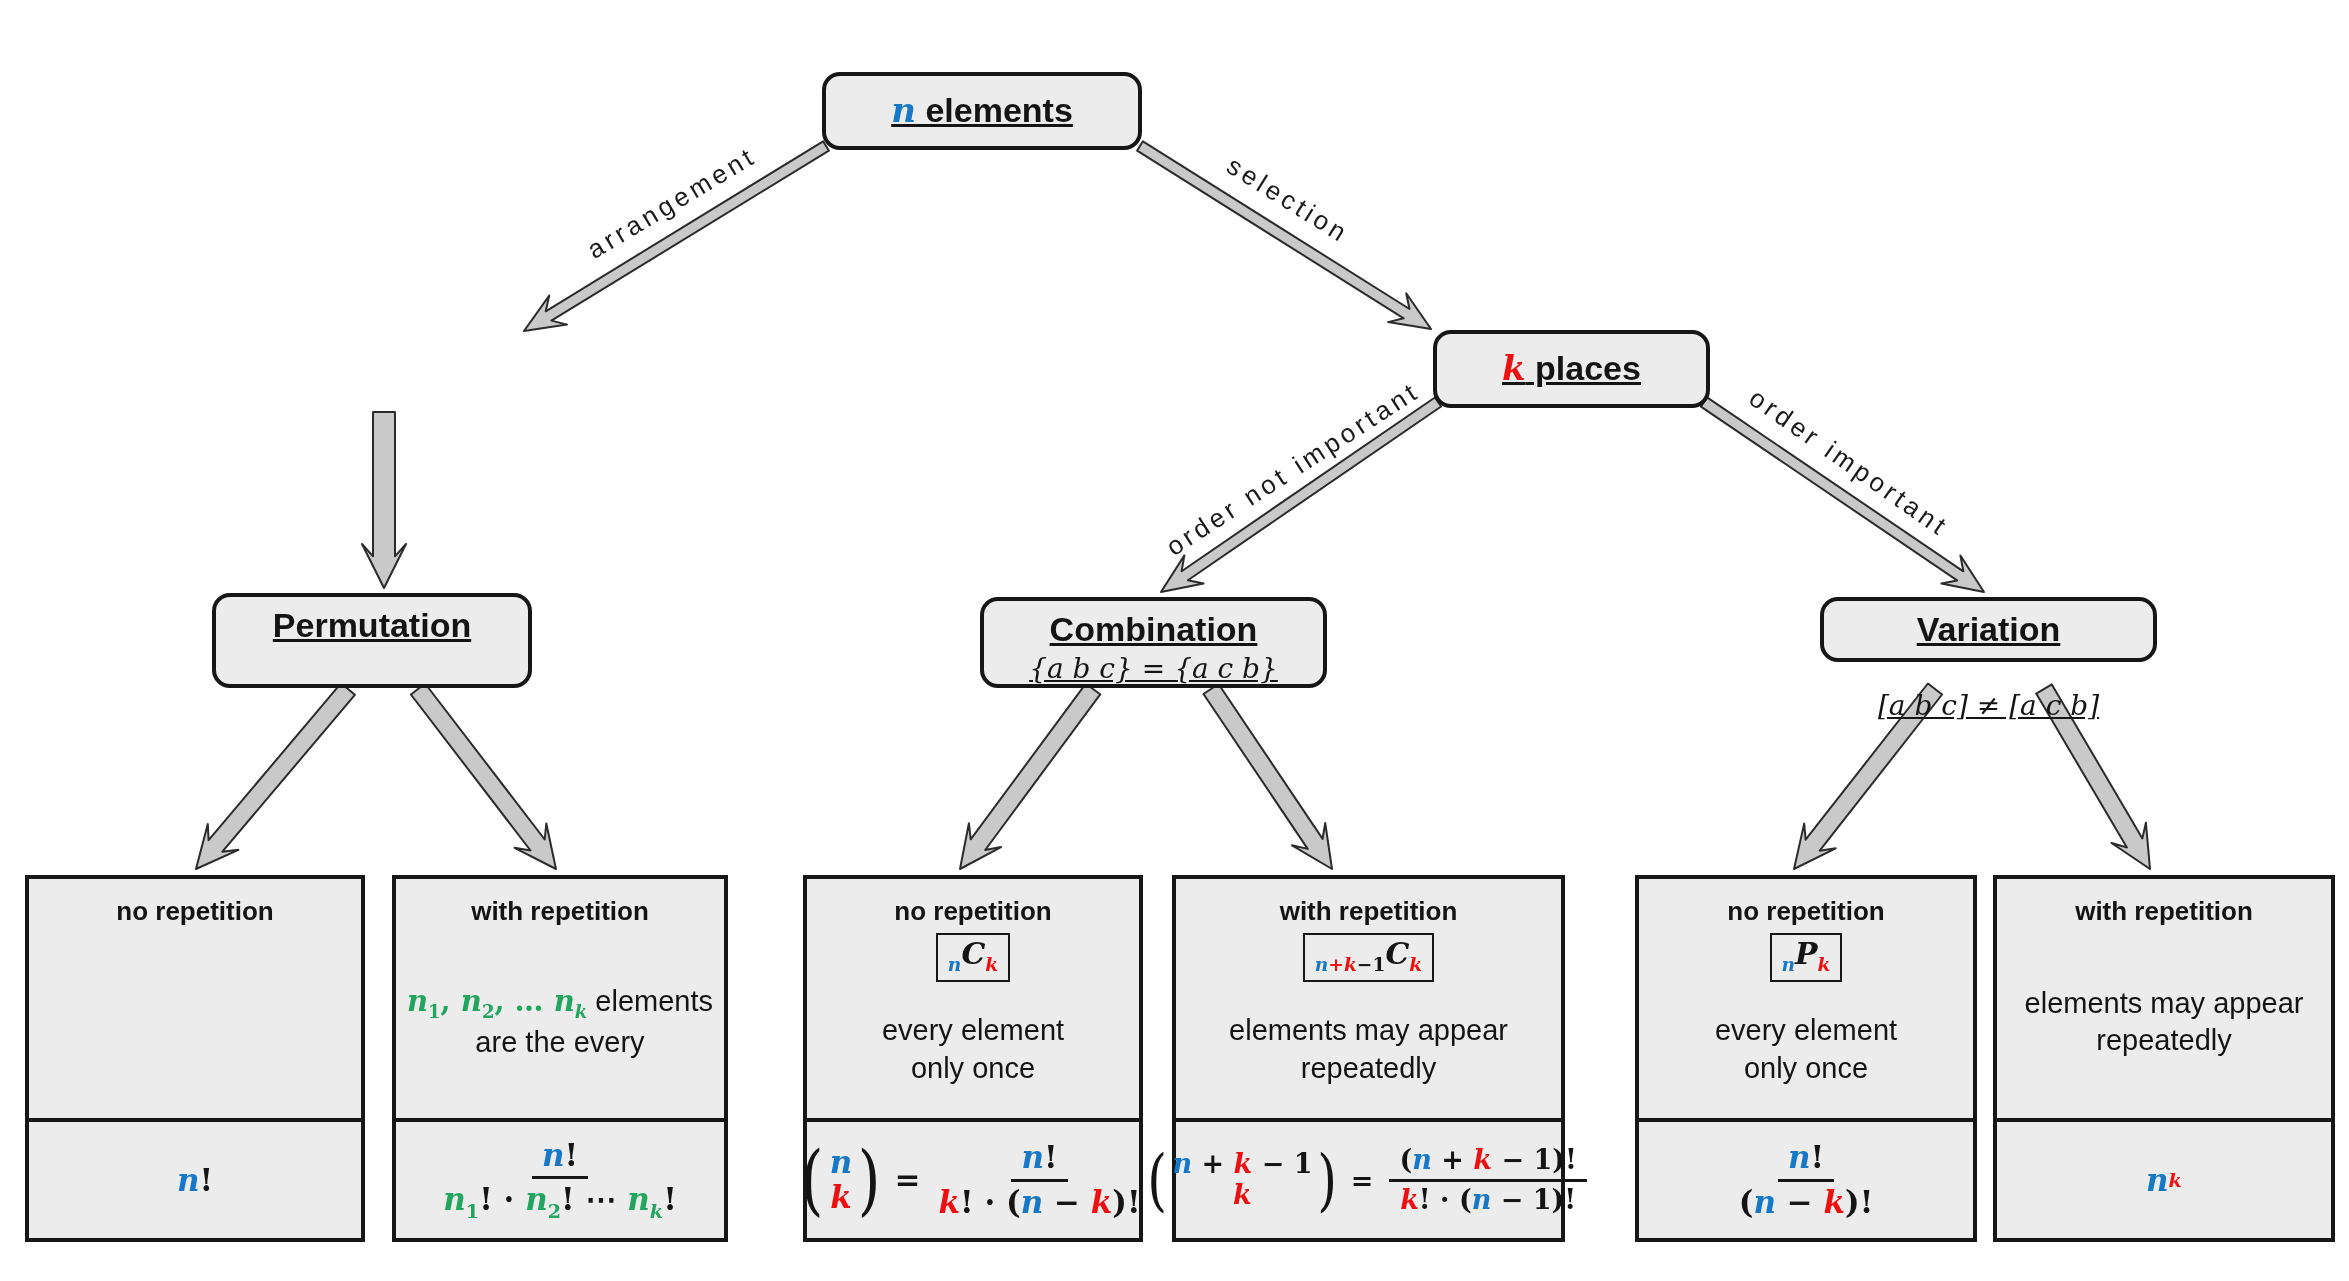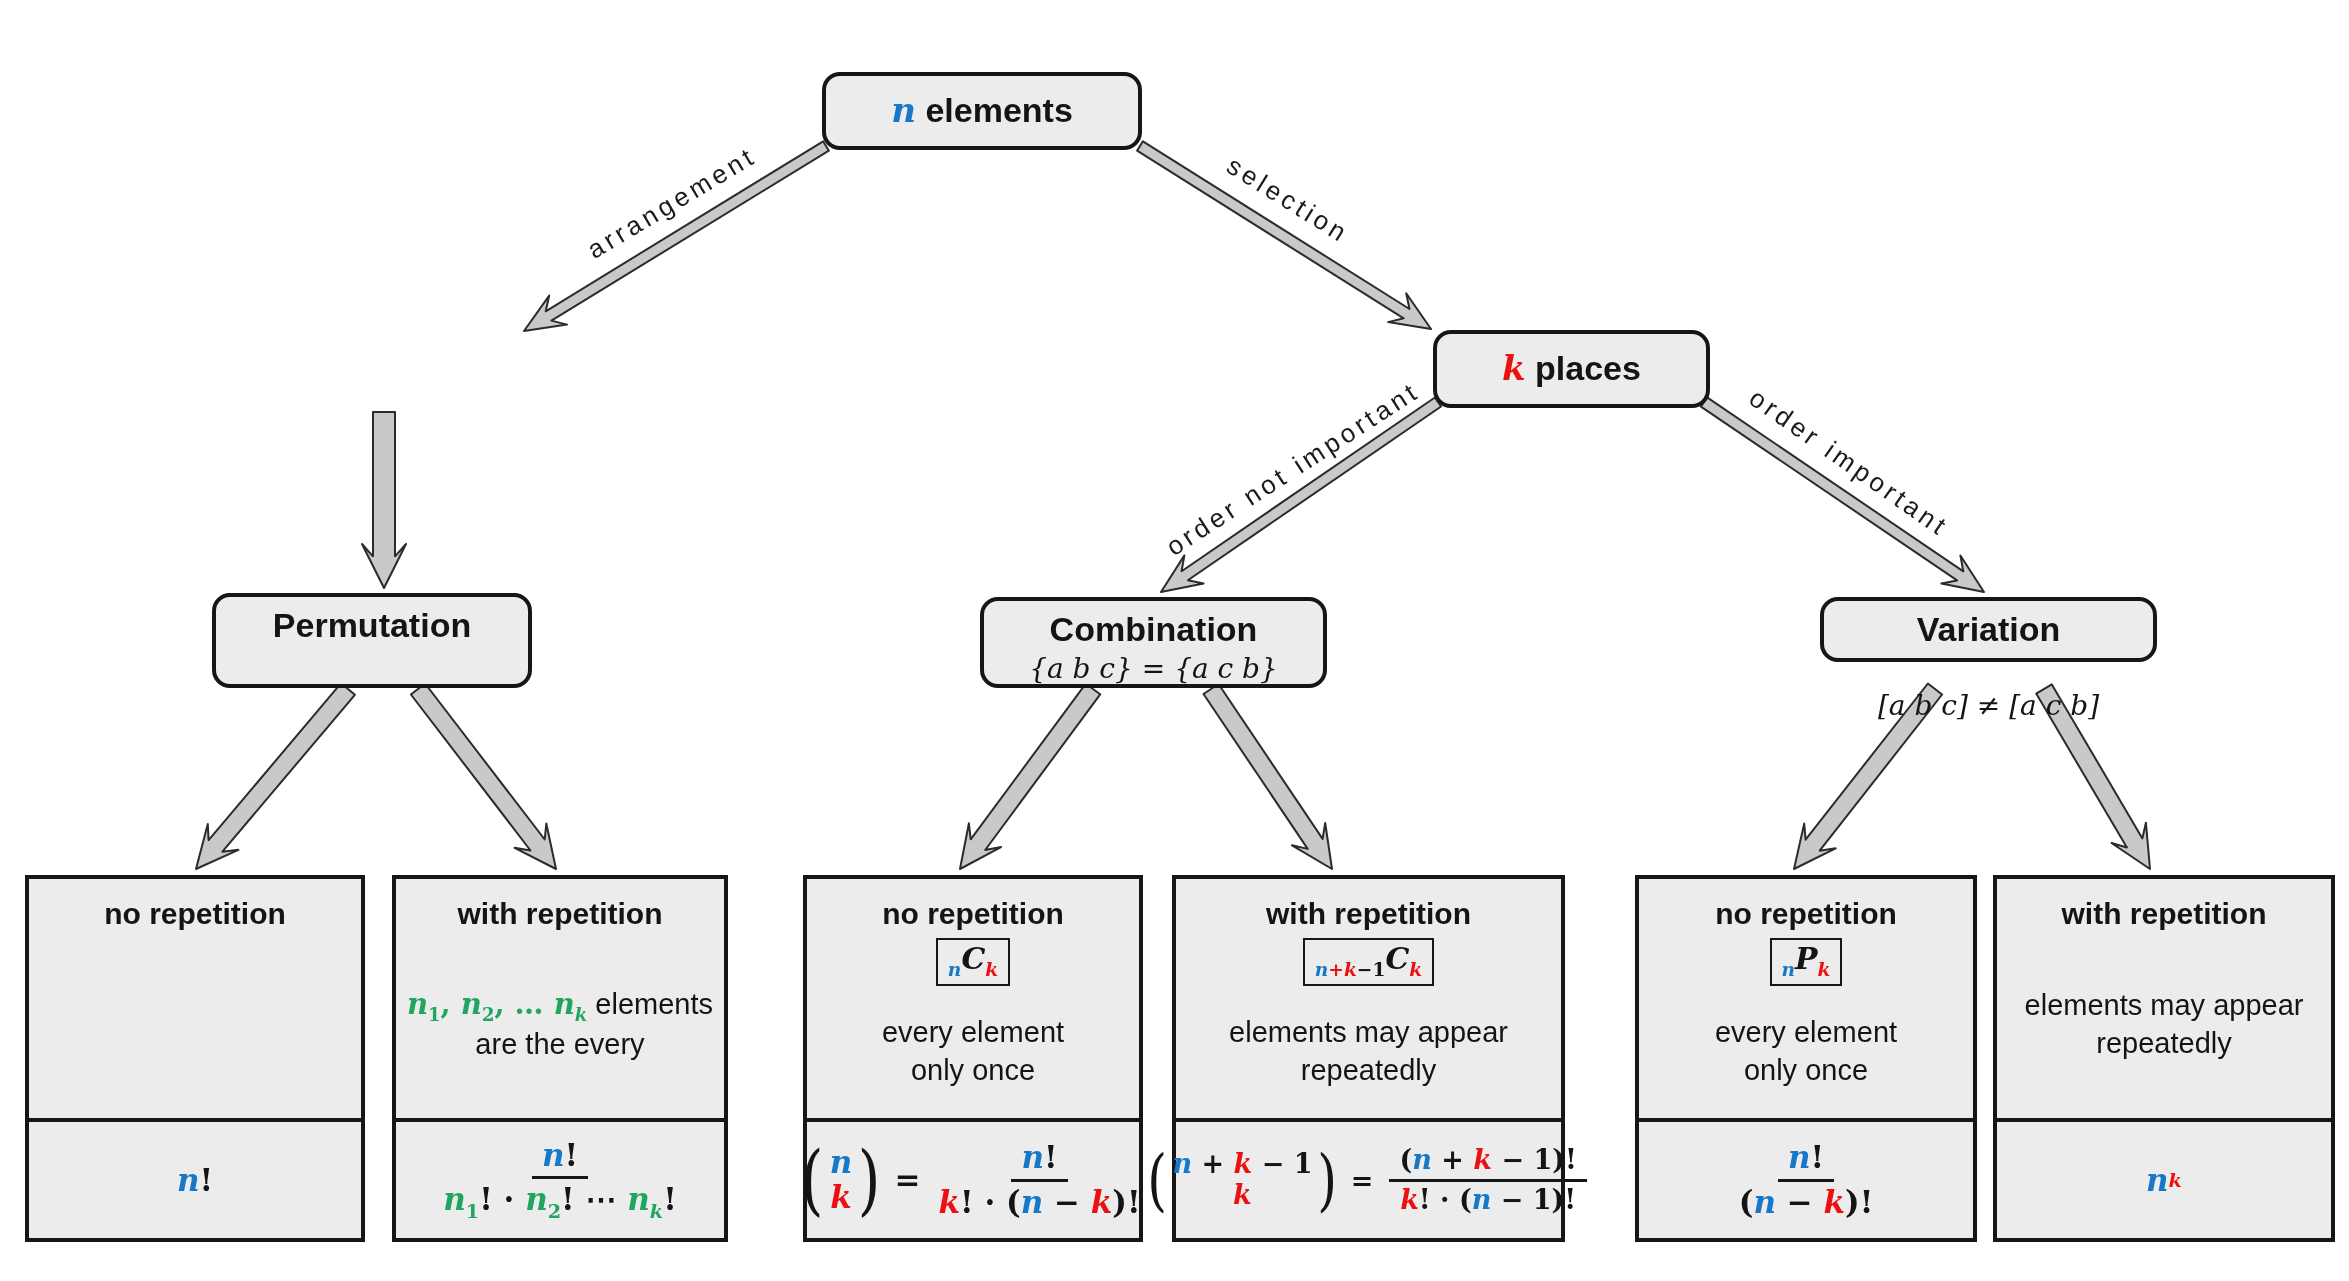--- a/index.html
+++ b/index.html
@@ -2,21 +2,21 @@
 <html><head>
 <meta charset="utf-8">
 <style>
   html,body{margin:0;padding:0;background:#fff;}
   #canvas{position:relative;width:2349px;height:1281px;background:#ffffff;
     font-family:"Liberation Sans",sans-serif;color:#141414;overflow:hidden;}
   #edges{position:absolute;left:0;top:0;}
 
   
   .node{position:absolute;background:#ececec;border:4px solid #161616;border-radius:18px;
-    display:flex;flex-direction:column;align-items:center;justify-content:center;box-sizing:border-box;}
+    display:flex;flex-direction:column;align-items:center;justify-content:center;box-sizing:border-box;text-decoration:underline;}
   .node-title{font-weight:bold;font-size:34px;line-height:1.1;white-space:nowrap;}
   .node-subtitle{font-family:"DejaVu Serif",serif;font-style:italic;font-size:28px;line-height:1.2;
     margin-top:4px;white-space:nowrap;}
   .tall{justify-content:flex-start;padding-top:10px;}
 
   #node-root{left:822px;top:72px;width:320px;height:78px;}
   #node-nplaces{left:245px;top:332px;width:278px;height:78px;}
   #node-kplaces{left:1433px;top:330px;width:277px;height:78px;}
   #node-permutation{left:212px;top:593px;width:320px;height:95px;}
   #node-combination{left:980px;top:597px;width:347px;height:91px;}
@@ -27,21 +27,21 @@
   #lbl-arrangement{left:672px;top:203px;transform:translate(-50%,-50%) rotate(-31deg);}
   #lbl-selection{left:1288px;top:200px;transform:translate(-50%,-50%) rotate(32deg);}
   #lbl-order-not{left:1293px;top:469px;transform:translate(-50%,-50%) rotate(-33deg);}
   #lbl-order-imp{left:1849px;top:463px;transform:translate(-50%,-50%) rotate(35deg);}
 
   
   .leaf{position:absolute;top:875px;height:367px;background:#ececec;border:4px solid #161616;
     box-sizing:border-box;display:flex;flex-direction:column;}
   .leaf-main{height:239px;display:flex;flex-direction:column;align-items:center;
     padding-top:18px;box-sizing:border-box;}
-  .leaf-title{font-weight:bold;font-size:30px;line-height:1.15;}
+  .leaf-title{font-weight:bold;font-size:26px;line-height:1.15;}
   .notation{margin-top:6px;border:2px solid #161616;padding:1px 10px 3px;font-size:30px;line-height:1.2;
     background:#ececec;}
   .leaf-desc{flex:1;display:flex;flex-direction:column;justify-content:center;text-align:center;
     font-size:29px;line-height:1.3;}
   .leaf-formula{flex:1;border-top:4px solid #161616;display:flex;align-items:center;justify-content:center;}
 
   
   .tk{white-space:pre;}
   .math{font-family:"DejaVu Serif",serif;font-style:italic;font-weight:bold;}
   .op{font-family:"DejaVu Serif",serif;font-weight:bold;}

